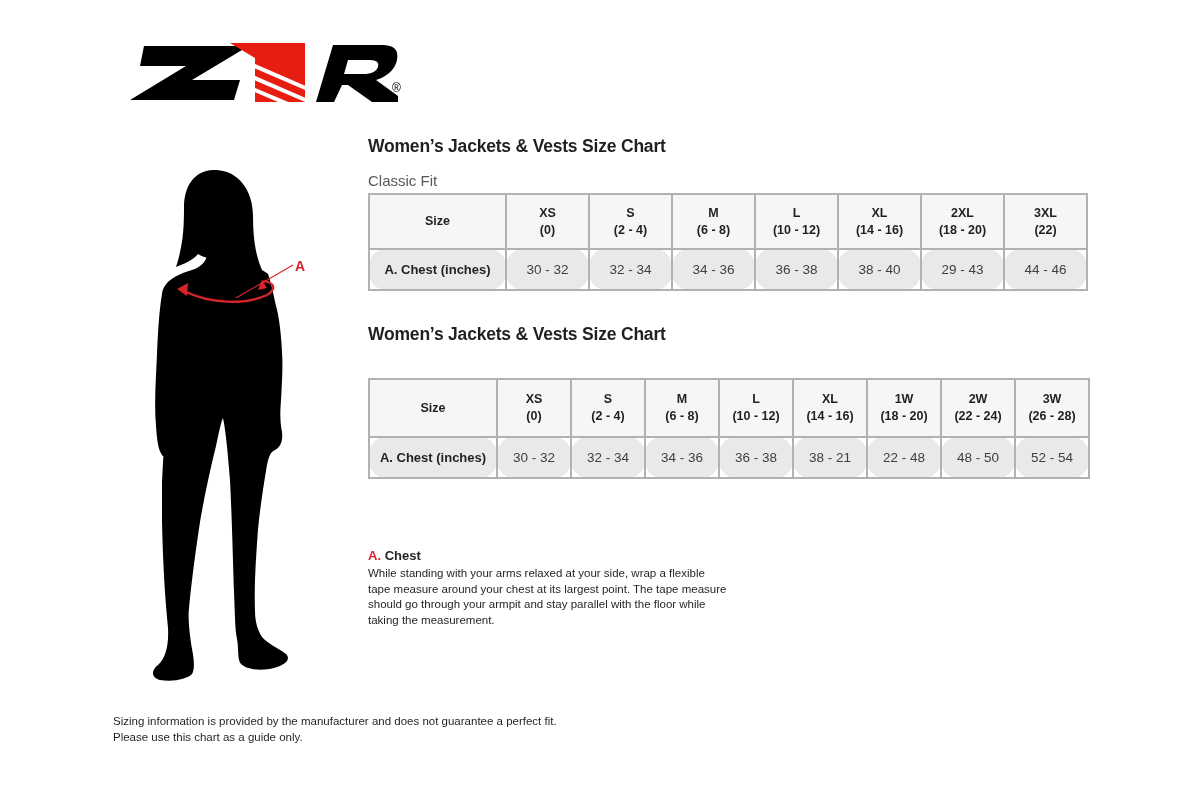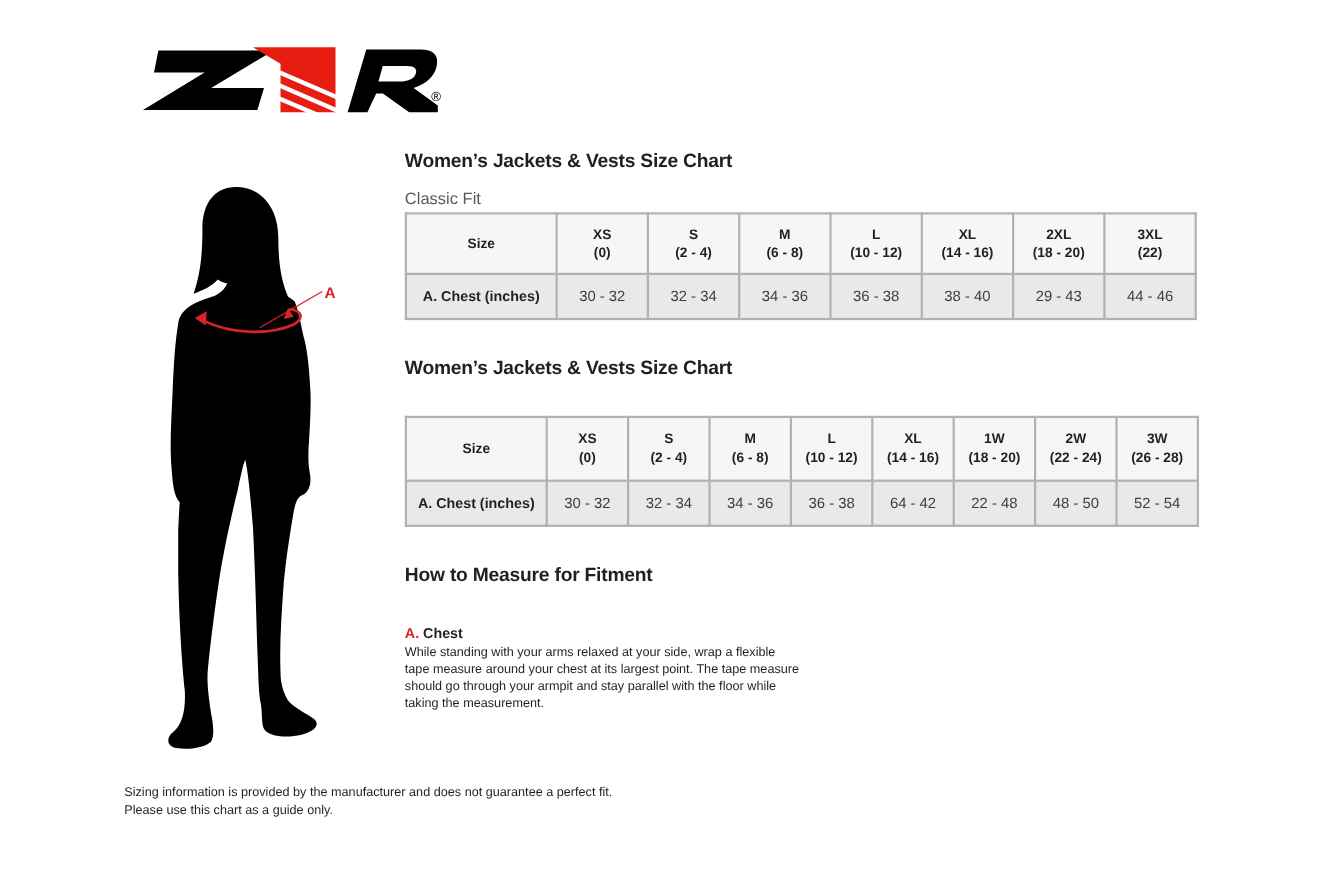--- a/index.html
+++ b/index.html
@@ -26,21 +26,21 @@
   }
   table.size-table th, table.size-table td{
     border:2px solid #b1b1b1;text-align:center;vertical-align:middle;
     padding:0;
   }
   table.size-table tr.hdr th{
     background:#f6f6f6;font-weight:bold;font-size:12.5px;color:#231f20;
     line-height:17px;
   }
   table.size-table tr.dat td{
-    background:#e9e9e9;font-size:13.5px;color:#404040;font-weight:normal;
+    background:#e9e9e9;font-size:13.5px;color:#404040;font-weight:normal;border-radius:17px;
   }
   table.size-table tr.dat td.rowlab{
     font-weight:bold;font-size:13px;color:#231f20;
   }
   #table1 tr.hdr{height:55px;}
   #table1 tr.dat{height:41px;}
   #table2 tr.hdr{height:58px;}
   #table2 tr.dat{height:41px;}
   
   .measure-key{font-size:13px;font-weight:bold;color:#231f20;}
@@ -254,31 +254,30 @@
             <div>3W</div>
             <div>(26 - 28)</div>
           </th>
     </tr>
     <tr class="dat">
       <td class="rowlab">A. Chest (inches)</td>
       <td>30 - 32</td>
       <td>32 - 34</td>
       <td>34 - 36</td>
       <td>36 - 38</td>
-      <td>64 - 42</td>
+      <td>38 - 21</td>
       <td>22 - 48</td>
       <td>48 - 50</td>
       <td>52 - 54</td>
     </tr>
   </tbody>
     </table>
 </div>
 
 <div class="abs" style="left:368px;top:512px;">
-  <div class="section-title">How to Measure for Fitment</div>
   <div class="measure-key" style="margin-top:36px;">
     <span class="red">A.</span>
     <span>Chest</span>
   </div>
   <div class="measure-text" style="margin-top:3px;">While standing with your arms relaxed at your side, wrap a flexible
 tape measure around your chest at its largest point. The tape measure
 should go through your armpit and stay parallel with the floor while
 taking the measurement.</div>
 </div>
 

